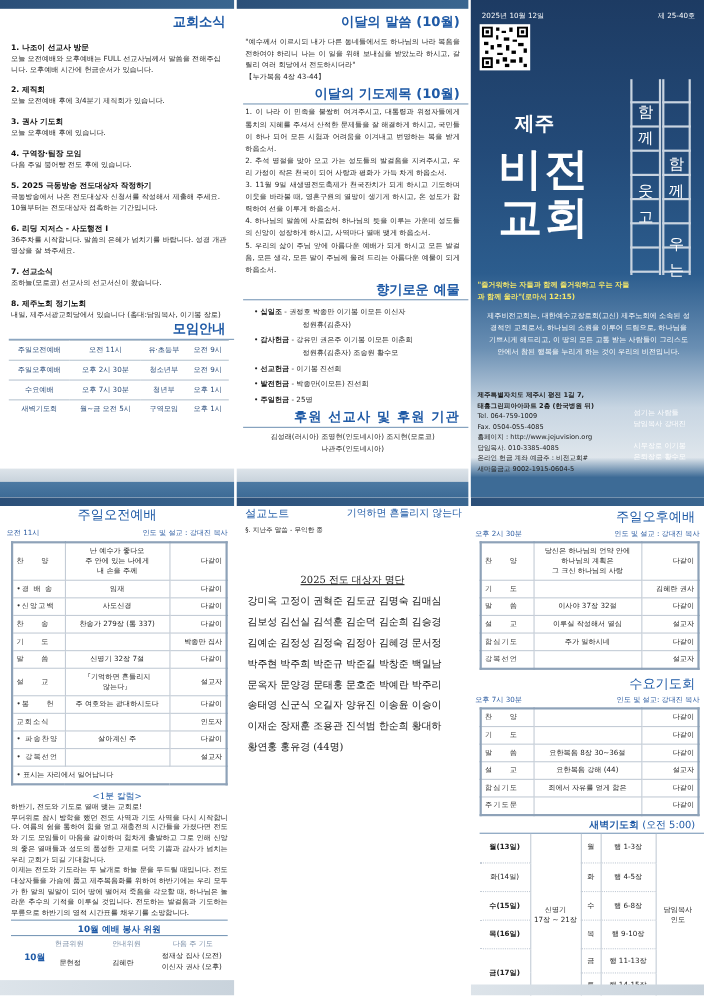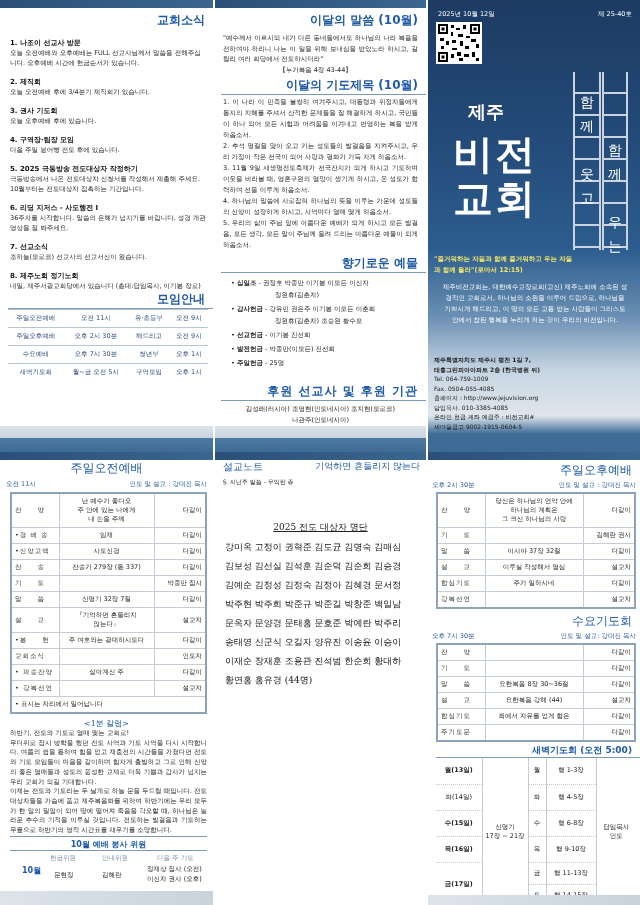--- a/index.html
+++ b/index.html
@@ -75,21 +75,21 @@
       <tbody>
         <tr>
           <td>주일오전예배</td>
           <td>오전 11시</td>
           <td>유·초등부</td>
           <td>오전 9시</td>
         </tr>
         <tr>
           <td>주일오후예배</td>
           <td>오후 2시 30분</td>
-          <td>해드리고</td>
+          <td>청소년부</td>
           <td>오전 9시</td>
         </tr>
         <tr>
           <td>수요예배</td>
           <td>오후 7시 30분</td>
           <td>청년부</td>
           <td>오후 1시</td>
         </tr>
         <tr>
           <td>새벽기도회</td>
@@ -98,38 +98,38 @@
           <td>오후 1시</td>
         </tr>
       </tbody>
     </table>
   <div class="botband"></div>
 </div>
 
 <div class="panel" style="left:215px;top:0;width:211px;height:452px">
   <div class="topband"></div>
   <div class="sec-title" style="margin-top:12px">이달의 말씀 (10월)</div>
-  <div class="word"><span>"예수께서 이르시되 내가 다른 동네들에서도 하나님의 나라 복음을 전하여야 하리니 나는 이 일을 위해 보내심을 받았노라 하시고, 갈릴리 여러 회당에서 전도하시더라"</span><div style="text-align:center;padding-right:10px">【누가복음 4장 43-44】</div></div>
+  <div class="word"><span>"예수께서 이르시되 내가 다른 동네들에서도 하나님의 나라 복음을 전하여야 하리니 나는 이 일을 위해 보내심을 받았노라 하시고, 갈릴리 여러 회당에서 전도하시더라"</span><div style="text-align:left;padding-right:10px">【누가복음 4장 43-44】</div></div>
   <div class="sec-title ul" style="margin:2px 0 0 6px">이달의 기도제목 (10월)</div>
   <div class="prayer" id="prayer-list">
       <div>1. 이 나라 이 민족을 불쌍히 여겨주시고, 대통령과 위정자들에게 통치의 지혜를 주셔서 산적한 문제들을 잘 해결하게 하시고, 국민들이 하나 되어 모든 시험과 어려움을 이겨내고 번영하는 복을 받게 하옵소서.</div>
       <div>2. 추석 명절을 맞아 오고 가는 성도들의 발걸음을 지켜주시고, 우리 가정이 작은 천국이 되어 사랑과 평화가 가득 차게 하옵소서.</div>
       <div>3. 11월 9일 새생명전도축제가 천국잔치가 되게 하시고 기도하며 이웃을 바라볼 때, 영혼구원의 열망이 생기게 하시고, 온 성도가 합력하여 선을 이루게 하옵소서.</div>
       <div>4. 하나님의 말씀에 사로잡혀 하나님의 뜻을 이루는 가운데 성도들의 신앙이 성장하게 하시고, 사역마다 열매 맺게 하옵소서.</div>
       <div>5. 우리의 삶이 주님 앞에 아름다운 예배가 되게 하시고 모든 발걸음, 모든 생각, 모든 말이 주님께 올려 드리는 아름다운 예물이 되게 하옵소서.</div>
     </div>
   <div class="sec-title ul" style="margin:4px 0 0 6px">향기로운 예물</div>
   <div class="offer" id="offer-list">
       <div style="margin-bottom:2px">• <b>십일조</b> - <span>권정호 박종만 이기봉 이모든 이신자</span><div style="padding-left:44px">정원휴(김춘자)</div></div>
       <div style="margin-bottom:2px">• <b>감사헌금</b> - <span>강유민 권은주 이기봉 이모든 이춘희</span><div style="padding-left:44px">정원휴(김춘자) 조승원 황수모</div></div>
       <div style="margin-bottom:2px">• <b>선교헌금</b> - <span>이기봉 진선희</span></div>
       <div style="margin-bottom:2px">• <b>발전헌금</b> - <span>박종만(이모든) 진선희</span></div>
       <div style="margin-bottom:2px">• <b>주일헌금</b> - <span>25명</span></div>
     </div>
-  <div class="sec-title ul" style="margin:14px 0 0 6px;letter-spacing:1px">후원 선교사 및 후원 기관</div>
+  <div class="sec-title ul" style="margin:2px 0 0 6px;letter-spacing:1px">후원 선교사 및 후원 기관</div>
   <div style="text-align:center;font-size:6.5px;line-height:11px;margin-top:3px">
     <div>김성래(러시아) 조영현(인도네시아) 조지현(모로코)</div>
     <div>나관주(인도네시아)</div>
   </div>
   <div class="botband"></div>
 </div>
 
 <div class="cover">
   <div style="position:absolute;left:10px;top:10px;font-size:6.5px;color:#fff">2025년 10월 12일</div>
   <div style="position:absolute;right:8px;top:10px;font-size:6.5px;color:#fff">제 25-40호</div>
@@ -220,20 +220,27 @@
   <div style="position:absolute;left:6px;top:355px;width:140px;font-size:6px;line-height:9.5px;color:#1a1a1a">
     <div style="font-weight:bold">제주특별자치도 제주시 평전 1길 7,</div>
     <div style="font-weight:bold">태흥그린피아아파트 2층 (한국병원 뒤)</div>
     <div>Tel. 064-759-1009</div>
     <div>Fax. 0504-055-4085</div>
     <div>홈페이지 : http://www.jejuvision.org</div>
     <div>담임목사. 010-3385-4085</div>
     <div>온라인 헌금 계좌 예금주 : 비전교회#</div>
     <div>새마을금고 9002-1915-0604-5</div>
   </div>
+  <div style="position:absolute;left:148px;top:370px;font-size:6.5px;line-height:10px;color:#fff">
+    <div>섬기는 사람들</div>
+    <div>담임목사 강대진</div>
+    <div style="height:10px"></div>
+    <div>시무장로 이기봉</div>
+    <div>은퇴장로 황수모</div>
+  </div>
 </div>
 
 <div class="panel" style="left:0;top:452px;width:213px;height:453px">
   <div class="topband" style="height:8px"></div>
   <div style="text-align:center;color:#1f5aa6;font-size:12px;margin-top:8px">주일오전예배</div>
   <div class="subline">
       <span>오전 11시</span>
       <span>인도 및 설교 : 강대진 목사</span>
     </div>
   <div style="padding:0 6px 0 10px">
@@ -417,21 +424,21 @@
             <td class="r">다같이</td>
           </tr>
           <tr>
             <td class="l">주기도문</td>
             <td class="c"></td>
             <td class="r">다같이</td>
           </tr>
         </tbody>
       </table>
     </div>
-  <div class="sec-title ul" style="margin:2px 0 0 8px;font-size:9px"><span>새벽기도회</span> <span style="font-weight:bold">(오전 5:00)</span></div>
+  <div class="sec-title ul" style="margin:2px 0 0 8px;font-size:9px"><span>새벽기도회</span> <span style="font-weight:normal">(오전 5:00)</span></div>
   <div style="padding:0 4px 10px 8px">
       <table class="dawn" id="dawn-tbl">
         <tbody>
           <tr>
             <td style="height:26px;font-weight:bold;width:46px">월(13일)</td>
             <td rowspan="6" style="width:46px">
               <div>신명기</div>
               <div>17장 ~ 21장</div>
             </td>
             <td style="width:18px;height:22px">월</td>

